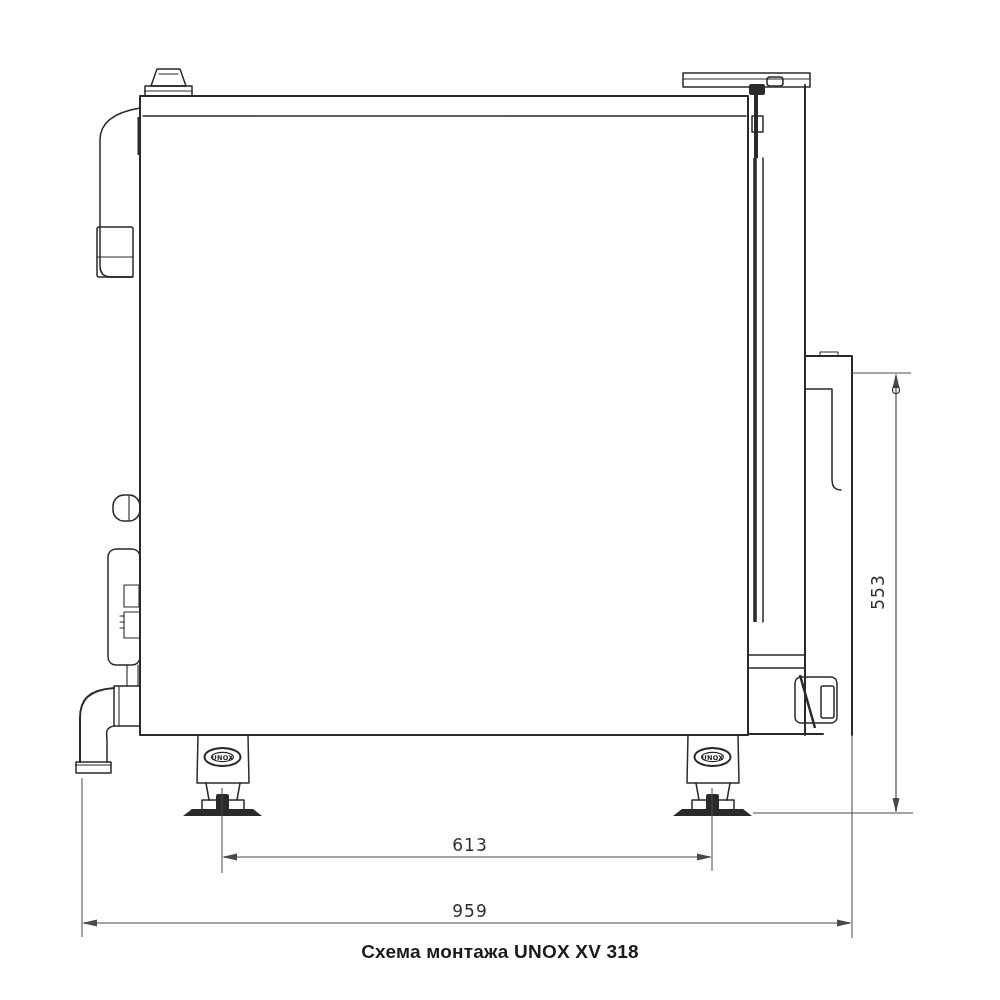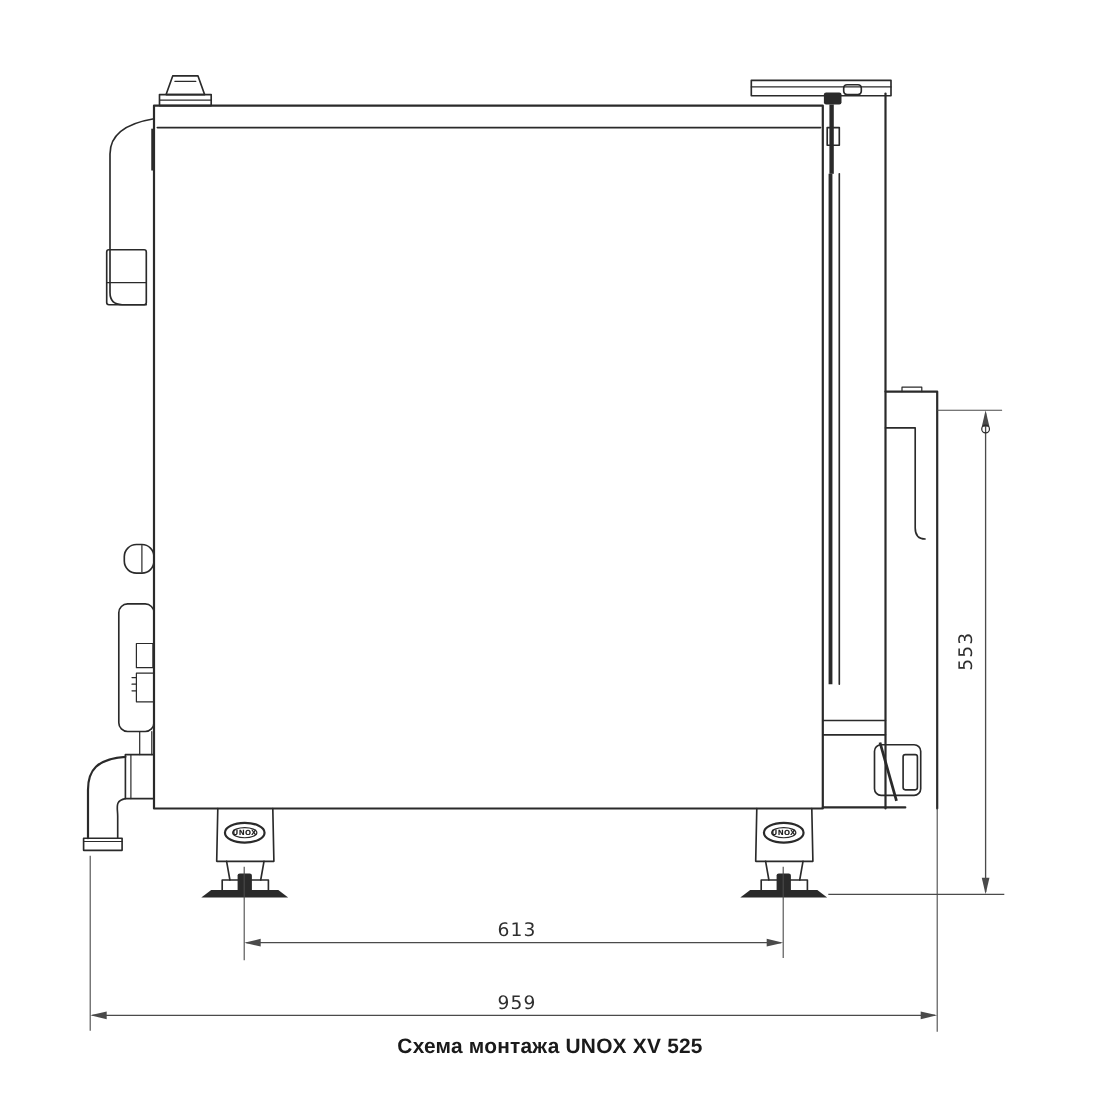--- a/index.html
+++ b/index.html
@@ -151,14 +151,14 @@
         <line class="ext" x1="852" y1="373" x2="911" y2="373"></line>
         <line class="dim" x1="896" y1="376" x2="896" y2="811"></line>
         <polygon class="dim-arrow" points="896,373 892.5,388 899.5,388"></polygon>
         <polygon class="dim-arrow" points="896,813 892.5,798 899.5,798"></polygon>
         <circle class="ol1" cx="896" cy="390" r="3.5"></circle>
         <text class="dim-label" x="884" y="592" text-anchor="middle" transform="rotate(-90 884 592)">553</text>
       </g>
     </g>
   </svg>
 
-  <div class="caption">Схема монтажа UNOX XV 525</div>
+  <div class="caption">Схема монтажа UNOX XV 318</div>
 </div>
 
 </body></html>

